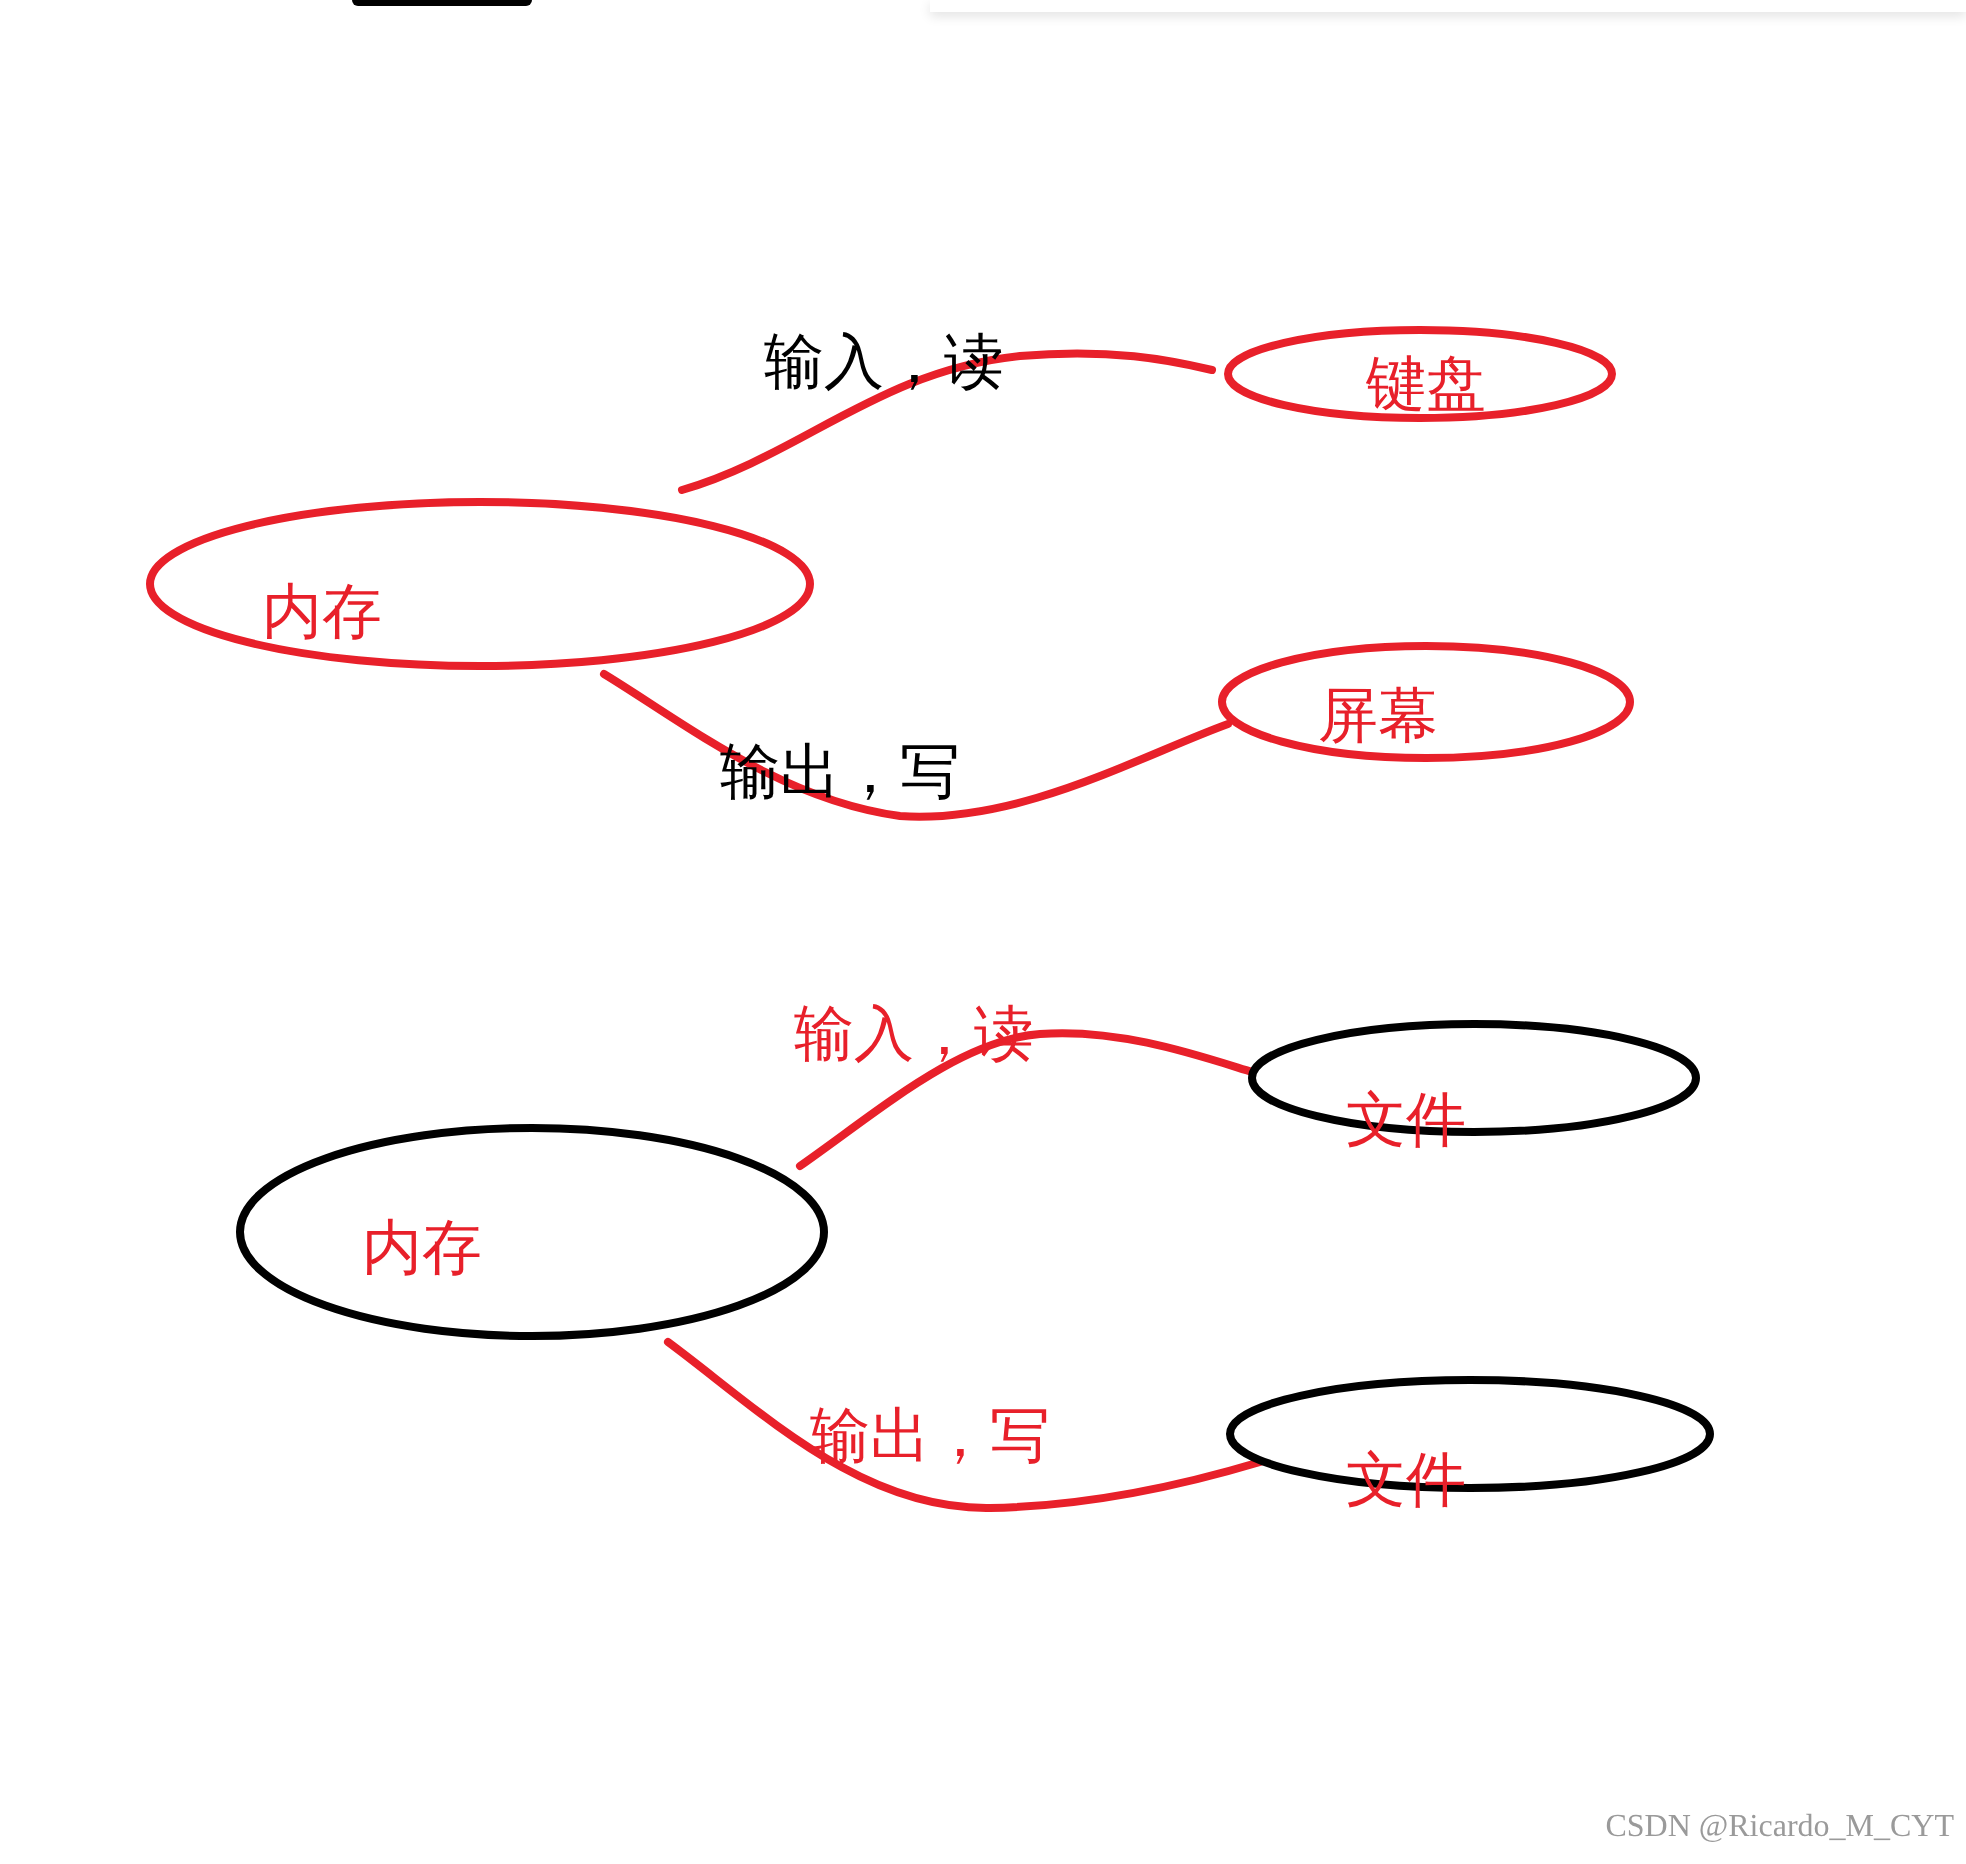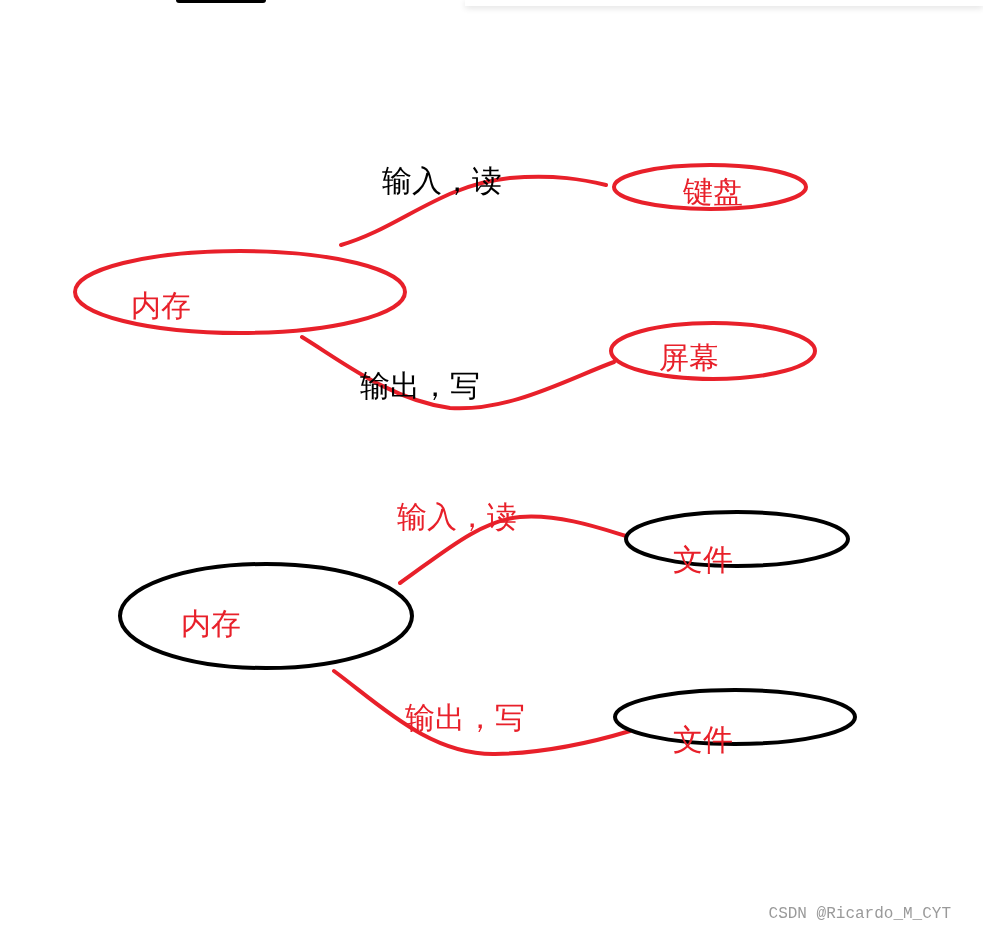--- a/index.html
+++ b/index.html
@@ -2,21 +2,21 @@
 <html><head>
   <meta charset="utf-8">
   <style>
     html, body { margin: 0; padding: 0; background: #ffffff; }
     body { width: 983px; height: 932px; position: relative; overflow: hidden;
            font-family: "DejaVu Sans", "Liberation Sans", sans-serif; }
     #canvas { position: absolute; left: 0; top: 0; }
     .lbl { font-family: "DejaVu Sans", "Liberation Sans", sans-serif; font-size: 30px; }
     .red { fill: #e8202a; }
     .blk { fill: #000000; }
-    .watermark { position: absolute; right: 32px; bottom: 9px; font-family: Liberation Mono, monospace;
+    .watermark { position: absolute; right: 6px; bottom: 9px; font-family: Liberation Serif, serif;
                  font-size: 16px; color: #9a9a9a; margin-left: 23px; }
     .topbar { position: absolute; left: 465px; top: 0; width: 518px; height: 6px;
               box-shadow: 0 2px 6px rgba(0,0,0,0.12); background: #fff; }
     .topblob { position: absolute; left: 176px; top: 0; width: 90px; height: 3px;
                background: #000; border-radius: 0 0 4px 4px; }
   </style>
 </head>
 <body>
 
 <div class="topblob"></div>

